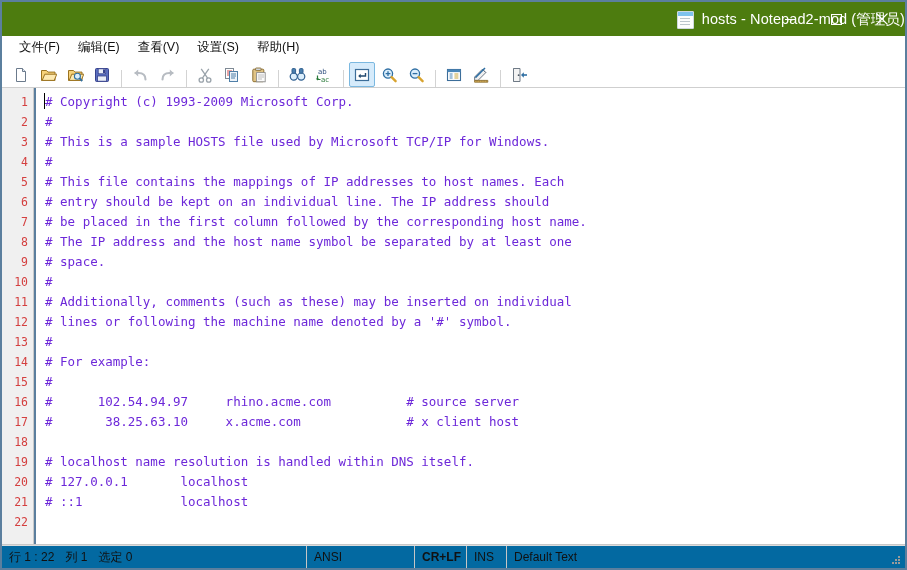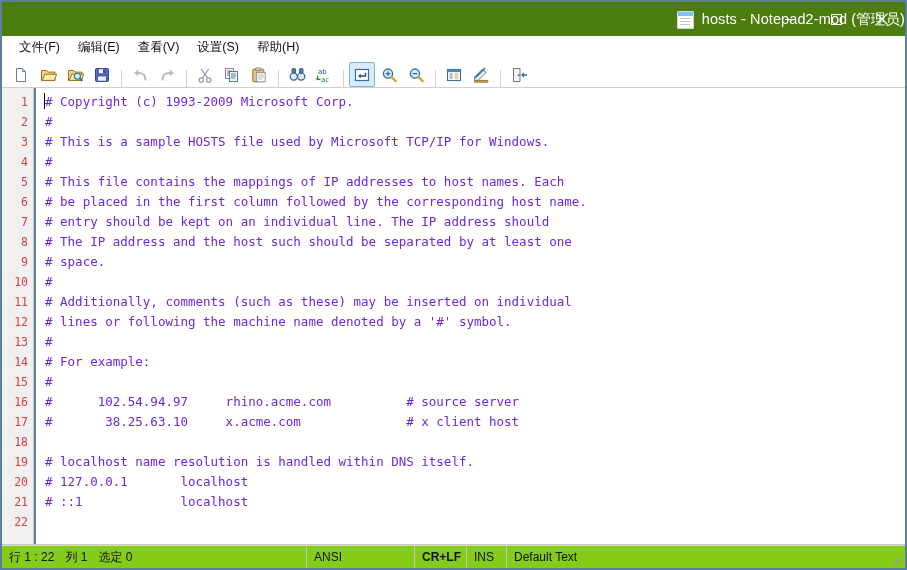--- a/index.html
+++ b/index.html
@@ -106,21 +106,21 @@
     font-size:12.5px;line-height:20px;height:20px;
     color:#6d28d9;white-space:pre;
   }
   .caret{
     position:absolute;left:8px;top:5px;width:1px;height:16px;
     background:#000000;
   }
 
   
   .statusbar{
-    height:22px;flex:0 0 22px;background:#84cc16;
+    height:22px;flex:0 0 22px;background:#0369a1;
     border-top:1px solid #dcdcdc;
     display:flex;align-items:center;position:relative;
     font-size:12px;color:#111111;
   }
   .sb-cell{
     height:22px;line-height:22px;box-sizing:border-box;
     padding-left:7px;white-space:nowrap;overflow:hidden;
     border-right:1px solid #c6c6c6;
   }
   .sb-pos{width:305px;flex:0 0 305px;}
@@ -364,23 +364,23 @@
 
     <div class="marginbar"></div>
 
     <div class="code">
       <div class="caret"></div>
       <div class="cl"># Copyright (c) 1993-2009 Microsoft Corp.</div>
       <div class="cl">#</div>
       <div class="cl"># This is a sample HOSTS file used by Microsoft TCP/IP for Windows.</div>
       <div class="cl">#</div>
       <div class="cl"># This file contains the mappings of IP addresses to host names. Each</div>
+      <div class="cl"># entry should be kept on an individual line. The IP address should</div>
       <div class="cl"># be placed in the first column followed by the corresponding host name.</div>
-      <div class="cl"># entry should be kept on an individual line. The IP address should</div>
-      <div class="cl"># The IP address and the host such should be separated by at least one</div>
+      <div class="cl"># The IP address and the host name symbol be separated by at least one</div>
       <div class="cl"># space.</div>
       <div class="cl">#</div>
       <div class="cl"># Additionally, comments (such as these) may be inserted on individual</div>
       <div class="cl"># lines or following the machine name denoted by a '#' symbol.</div>
       <div class="cl">#</div>
       <div class="cl"># For example:</div>
       <div class="cl">#</div>
       <div class="cl">#      102.54.94.97     rhino.acme.com          # source server</div>
       <div class="cl">#       38.25.63.10     x.acme.com              # x client host</div>
       <div class="cl"></div>

